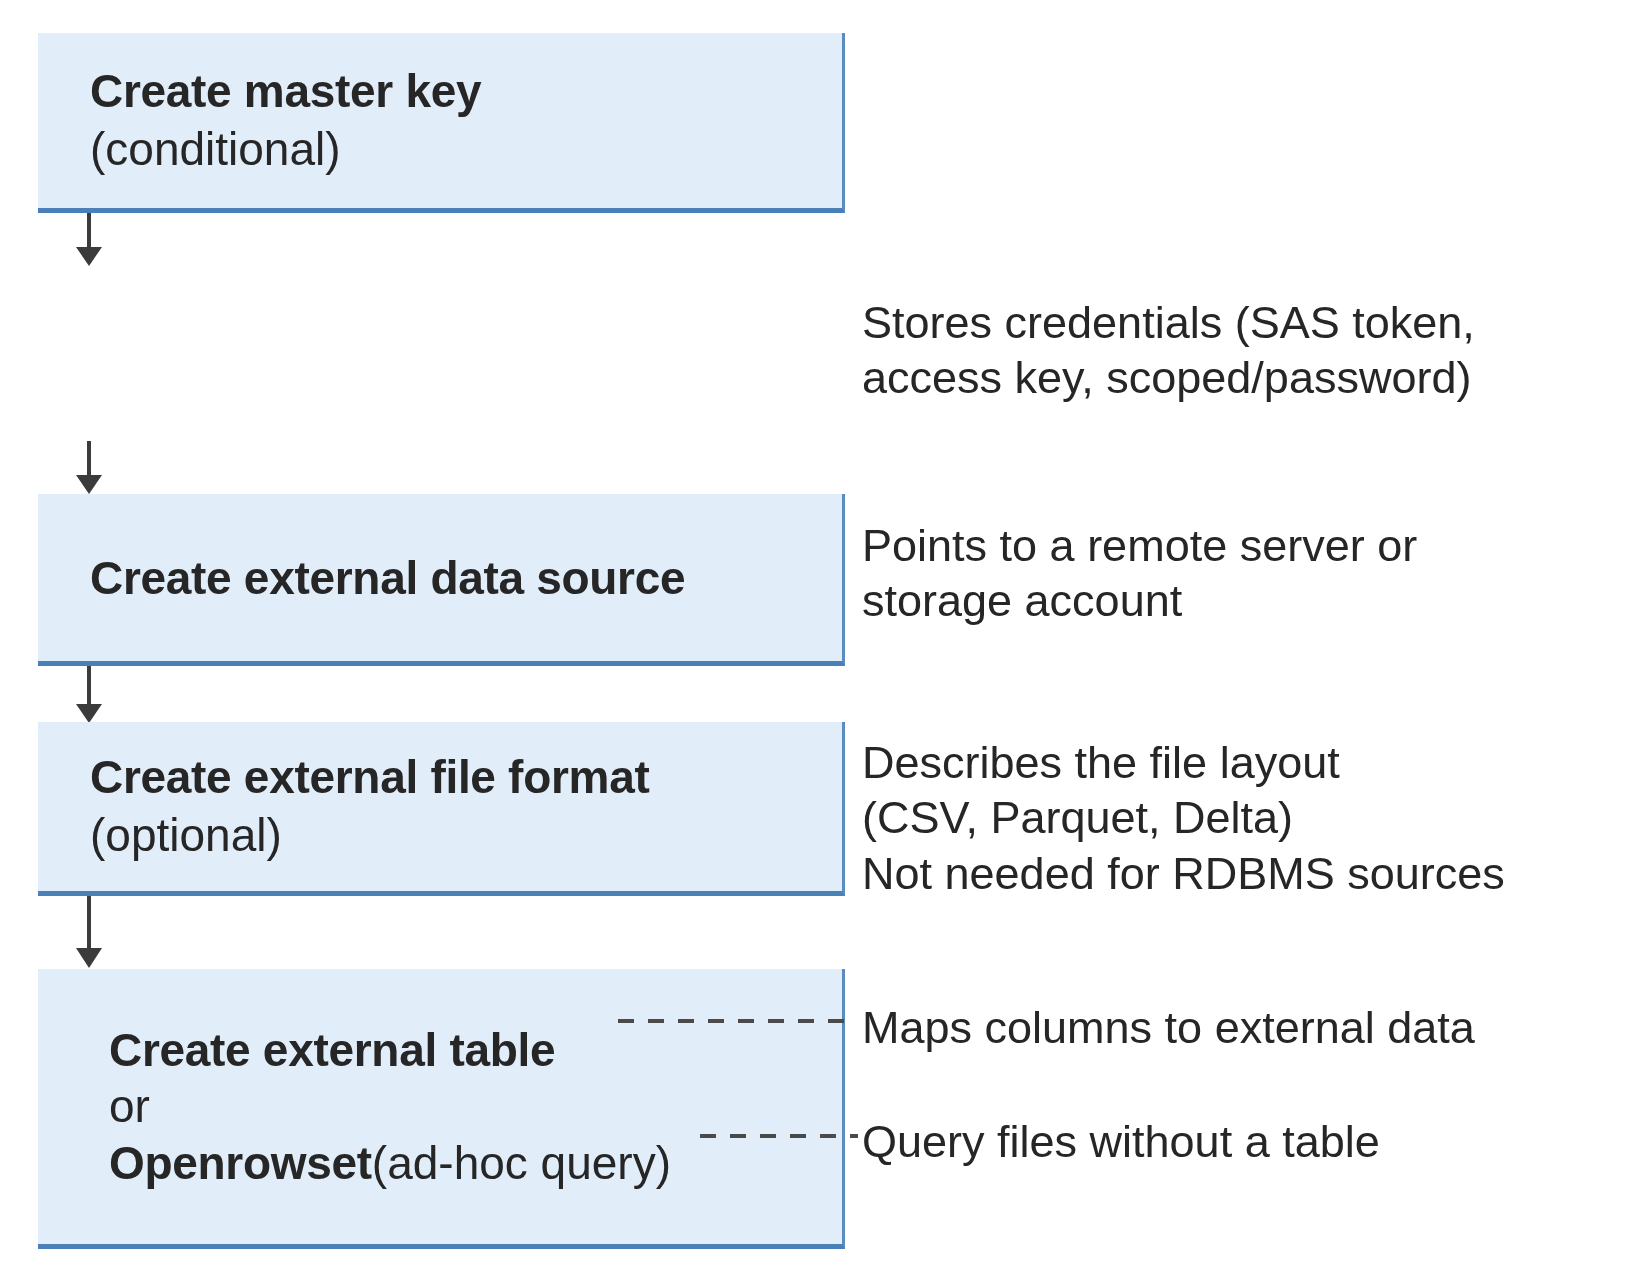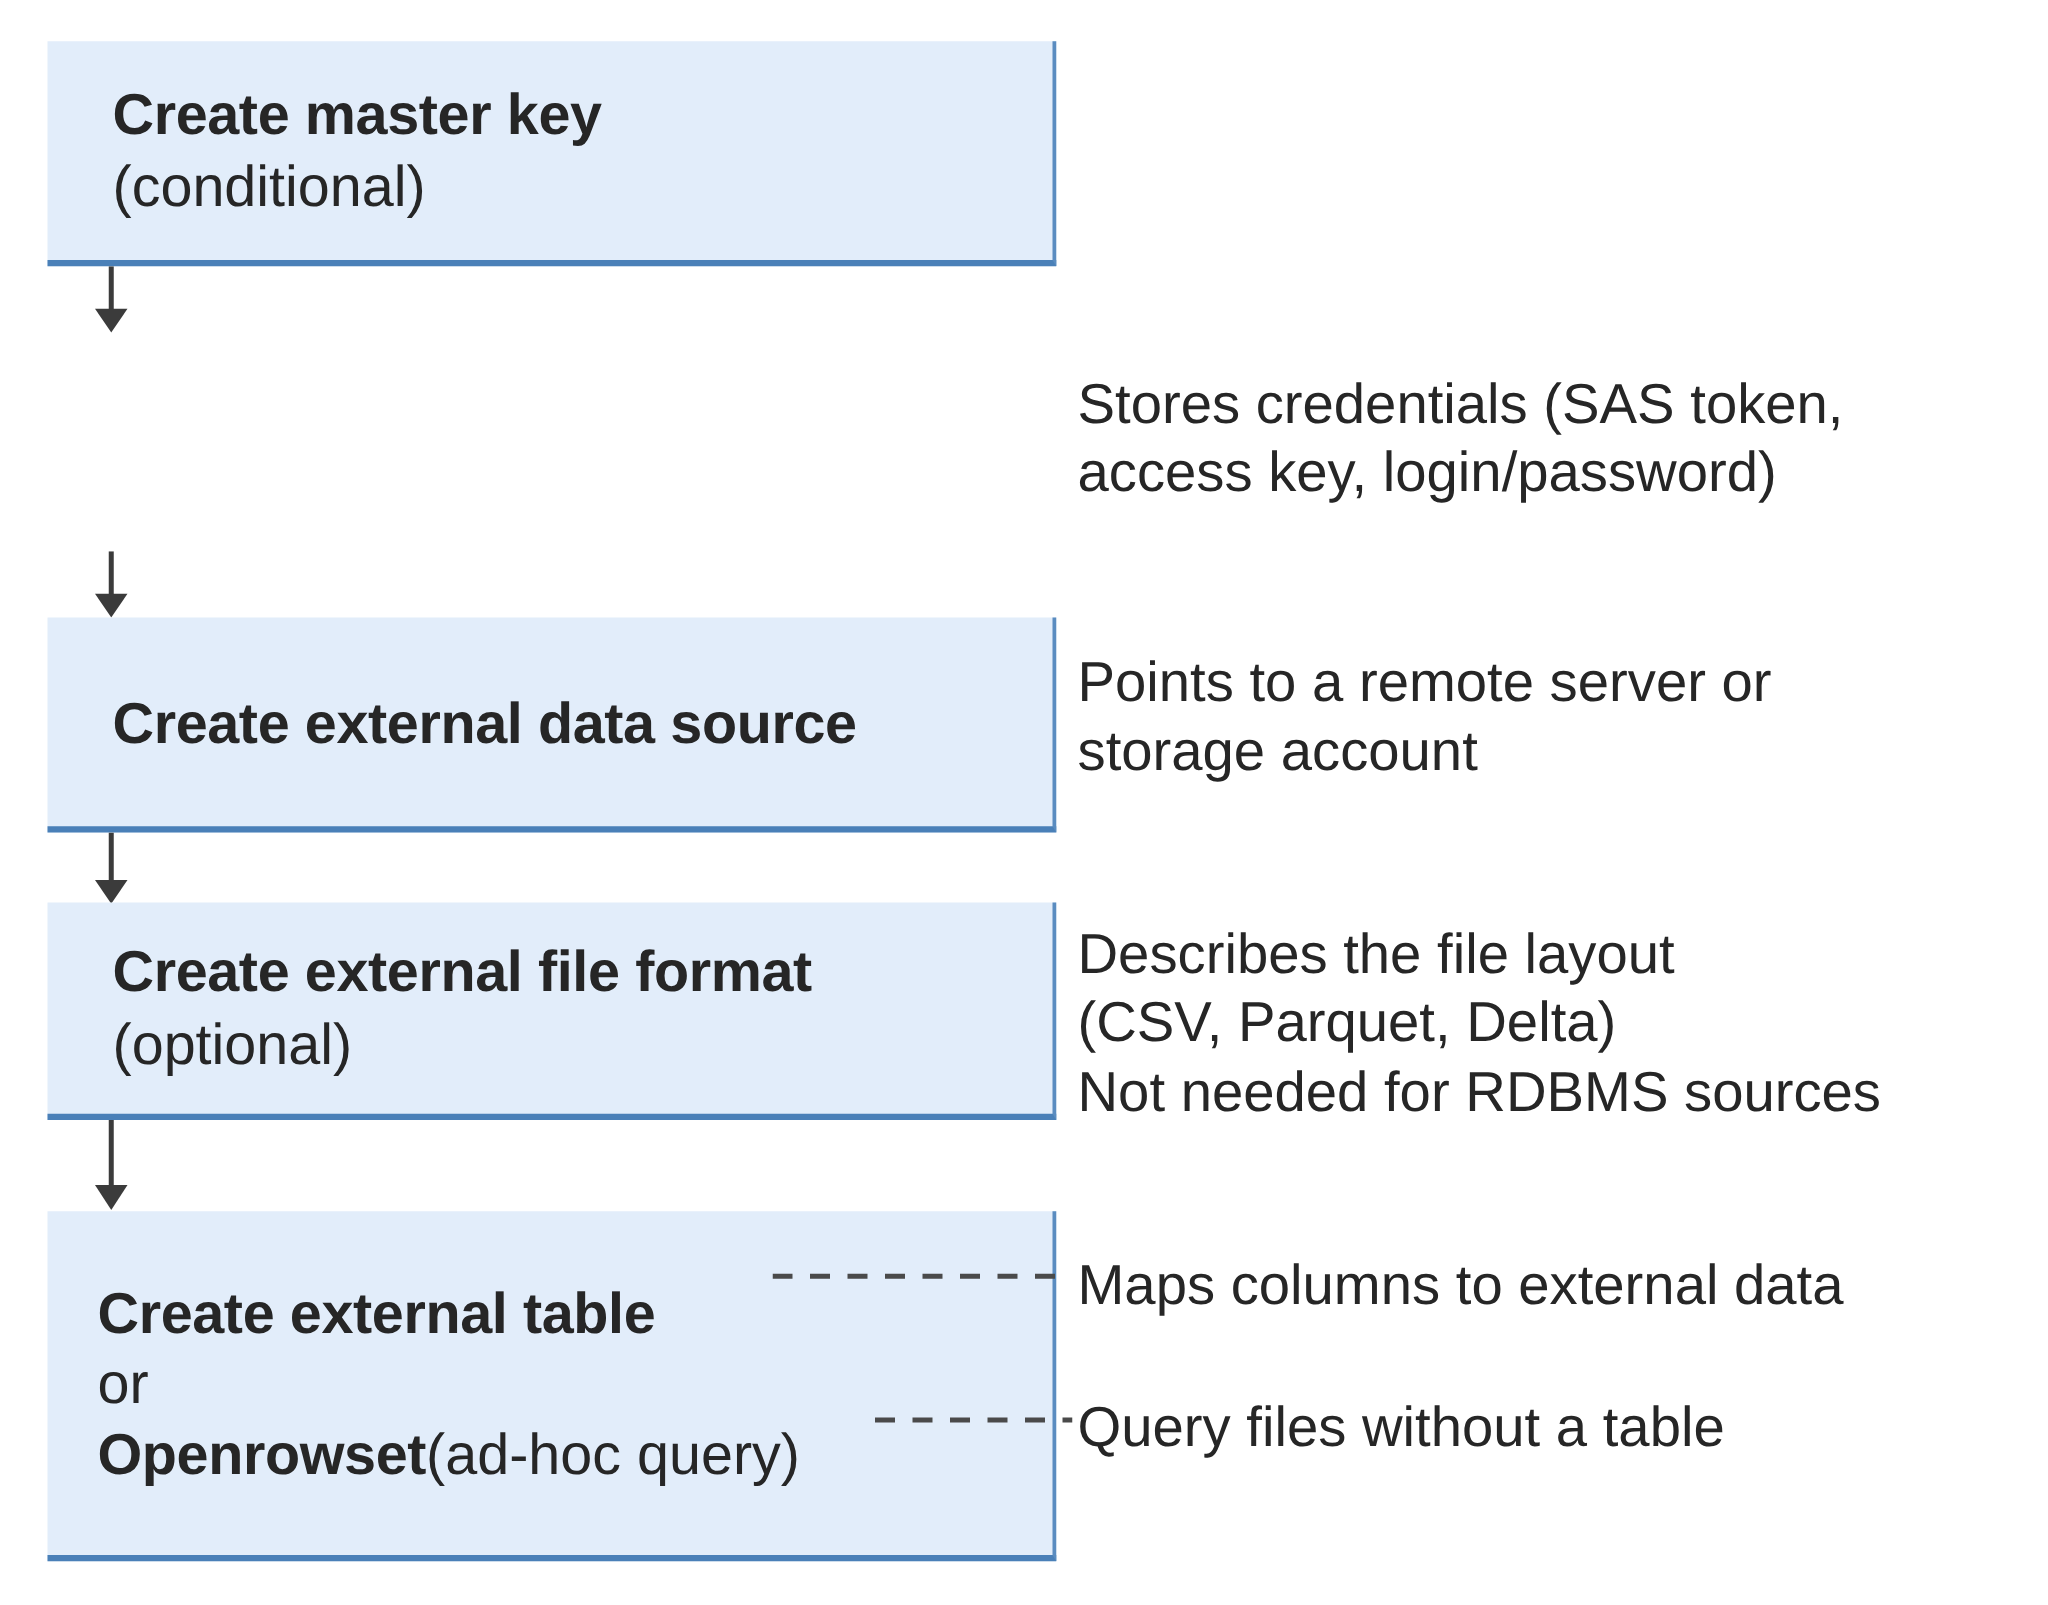--- a/index.html
+++ b/index.html
@@ -55,21 +55,21 @@
   #box-data-source     { top: 494px; height: 172px; }
   #box-file-format     { top: 722px; height: 174px; }
   #box-external-table  { top: 969px; height: 280px; }
 
   #box-data-source .step-line { line-height: 1.0; }
 
   
   .dash-row {
     display: flex;
     align-items: center;
-    padding-left: 40px;
+    padding-left: 71px;
     font-size: 46px;
     line-height: 1.22;
     white-space: nowrap;
   }
   .dash-row .label-bold { font-weight: bold; letter-spacing: -0.3px; }
   .dash-row .label-reg  { font-weight: normal; }
 
   
   .arrow {
     position: absolute;
@@ -169,21 +169,21 @@
     </svg>
   </div>
 
   <div class="leader" style="left:700px;top:1133px;width:158px;">
     <svg width="158" height="6" viewBox="0 0 158 6">
       <line x1="0" y1="3" x2="158" y2="3" stroke="#4a4a4a" stroke-width="4" stroke-dasharray="16 14"></line>
     </svg>
   </div>
 
   <div class="note" id="note-scoped-cred">Stores credentials (SAS token,
-access key, login/password)</div>
+access key, scoped/password)</div>
   <div class="note" id="note-data-source">Points to a remote server or
 storage account</div>
   <div class="note" id="note-file-format">Describes the file layout
 (CSV, Parquet, Delta)
 Not needed for RDBMS sources</div>
   <div class="note" id="note-external-table">Maps columns to external data</div>
   <div class="note" id="note-openrowset">Query files without a table</div>
 
 </div>
 

